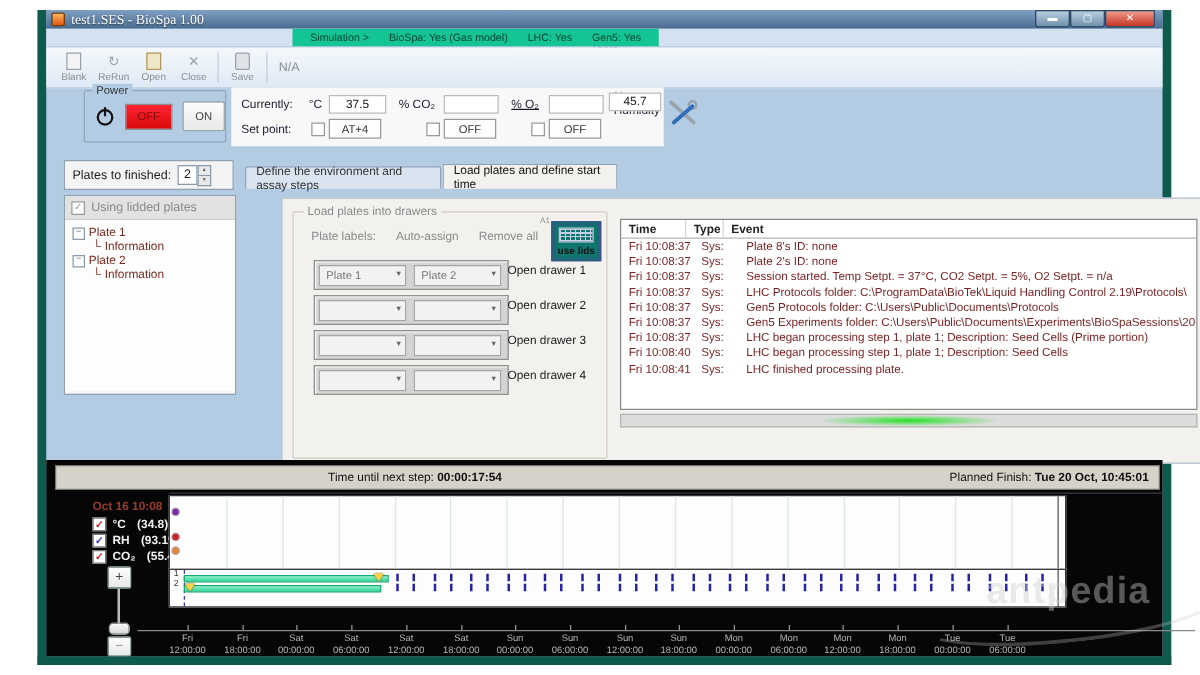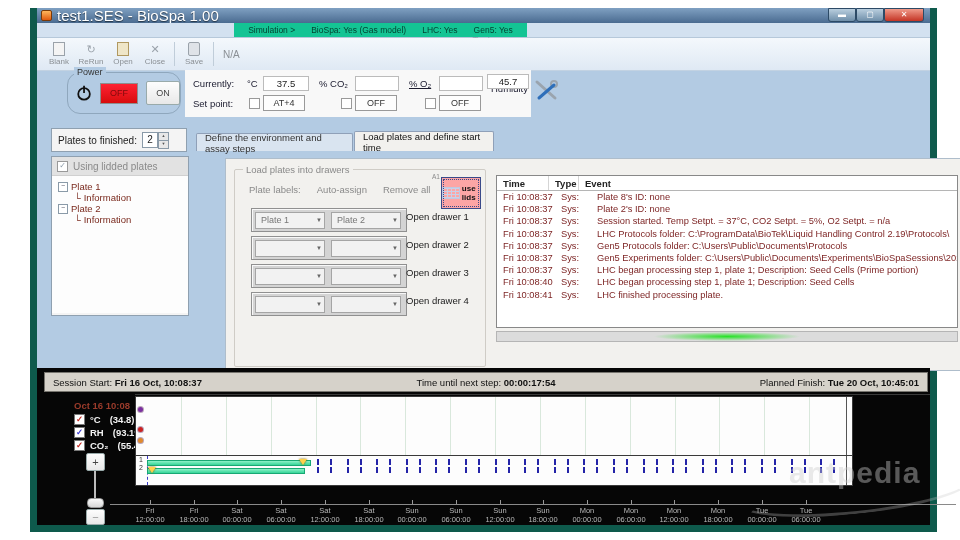--- a/index.html
+++ b/index.html
@@ -4,21 +4,21 @@
 <style>
   html,body{margin:0;padding:0;background:#fff;}
   #stage{position:relative;width:960px;height:540px;background:#fff;overflow:hidden;
          font-family:"Liberation Sans",sans-serif;font-size:10px;color:#222;}
   .abs{position:absolute;}
   
   #win{left:30px;top:8px;width:907px;height:524px;background:#b3cbe3;
        border-left:7px solid #0e5a4c;border-right:7px solid #0e5a4c;border-bottom:7px solid #0e5a4c;box-sizing:border-box;}
   #titlebar{left:0;top:0;width:100%;height:15px;background:linear-gradient(#7fa0c2,#4a6b90);display:flex;align-items:center;gap:5px;padding-left:4px;box-sizing:border-box;}
   #title-icon{width:9px;height:9px;background:linear-gradient(#ffb65c,#e05a10);border:1px solid #7a3a08;border-radius:2px;}
-  #title-text{color:#fff;font-size:15px;text-shadow:0 1px 1px #234;}
+  #title-text{color:#fff;font-size:11px;text-shadow:0 1px 1px #234;font-family:Liberation Serif, serif;}
   .capbtn{height:12px;border:1px solid #2c4a66;border-radius:0 0 3px 3px;display:flex;align-items:center;justify-content:center;color:#fff;font-size:8px;line-height:8px;}
   .capbtn.minmax{width:26px;background:linear-gradient(#b9cede,#6f8faa);}
   .capbtn.close{width:38px;background:linear-gradient(#f09a8a,#c43425);}
   
   #menubar{left:0;top:15px;width:100%;height:14px;background:#d3e1f0;border-bottom:1px solid #b6c8da;display:flex;align-items:center;flex-direction:column;}
   .menu-item{padding:0 9px;font-size:9.5px;}
   .menu-dim{color:#95a3b1;}
   #simbar{left:197px;top:0;width:293px;height:14px;background:#14c494;display:flex;align-items:center;justify-content:center;gap:16px;font-size:8.5px;color:#083;color:#064;}
   #simbar span{color:#043f2f;}
   
@@ -131,21 +131,21 @@
       <div class="tbtn">
         <span class="ticon">
             <span class="page-icon" style="border-radius:2px;background:#dfe3e8;"></span>
           </span>
         <span>Save</span>
       </div>
       <div class="tsep"></div>
       <span style="color:#8a8f94;font-size:10px;margin-left:6px;">N/A</span>
     </div>
 
-    <div class="abs groupbox" style="left:30px;top:64px;width:112px;height:40px;border-radius:13px;">
+    <div class="abs groupbox" style="left:30px;top:64px;width:112px;height:40px;">
       <span class="gb-label">Power</span>
       <div style="display:flex;align-items:center;gap:8px;height:100%;padding-left:8px;">
         <svg width="18" height="18" viewBox="0 0 18 18">
           <circle cx="9" cy="10" r="6.5" fill="none" stroke="#111" stroke-width="2"></circle>
           <line x1="9" y1="1" x2="9" y2="9" stroke="#111" stroke-width="2"></line>
         </svg>
         <div class="btn-red" style="width:40px;height:19px;">OFF</div>
         <div class="btn-lite" style="width:36px;height:22px;">ON</div>
       </div>
     </div>
@@ -265,21 +265,21 @@
               </div>
               <div class="combo" style="width: 70px;">
                 <span></span>
                 <span class="arr">▼</span>
               </div>
             </div>
           </div>
       </div>
 
       <span class="abs" style="left:206px;top:14px;font-size:6.5px;color:#8a8a8a;">A1</span>
-      <div class="abs" style="left:215px;top:18px;width:38px;height:30px;background:#fca5a5;border:1px solid #3a4a8a;outline:1px dotted #3a4a8a;outline-offset:-3px;display:flex;flex-direction:row;align-items:center;justify-content:center;gap:2px;">
+      <div class="abs" style="left:215px;top:18px;width:38px;height:30px;background:#0f766e;border:1px solid #3a4a8a;outline:1px dotted #3a4a8a;outline-offset:-3px;display:flex;flex-direction:column;align-items:center;justify-content:center;gap:2px;">
         <div style="width:26px;height:10px;background:repeating-linear-gradient(90deg,#c8d0e8 0 1px,transparent 1px 4px),repeating-linear-gradient(0deg,#c8d0e8 0 1px,transparent 1px 3px);border:1px solid #c0c8e0;"></div>
         <span style="font-size:8px;color:#111;font-weight:bold;">use lids</span>
       </div>
 
       <div id="elog" class="abs">
         <div class="elog-head">
           <span class="c-time" style="padding-left:6px;">Time</span>
           <span class="c-type">Type</span>
           <span class="c-event" style="border-right:none;">Event</span>
         </div>
@@ -338,24 +338,20 @@
 
     <span class="drawer-link" style="top: 52px;">Open drawer 1</span>
         <span class="drawer-link" style="top: 80px;">Open drawer 2</span>
         <span class="drawer-link" style="top: 108px;">Open drawer 3</span>
         <span class="drawer-link" style="top: 136px;">Open drawer 4</span>
       </div>
 
     <div id="bottom" class="abs">
 
       <div id="sessionbar" class="abs">
-        <div style="padding-left:8px;width:300px;">
-          <span>Session Start:</span>
-          <b>Fri 16 Oct, 10:08:37</b>
-        </div>
         <div style="flex:1;text-align:center;">
           <span>Time until next step:</span>
           <b>00:00:17:54</b>
         </div>
         <div style="width:300px;text-align:right;padding-right:8px;">
           <span>Planned Finish:</span>
           <b>Tue 20 Oct, 10:45:01</b>
         </div>
       </div>
 

